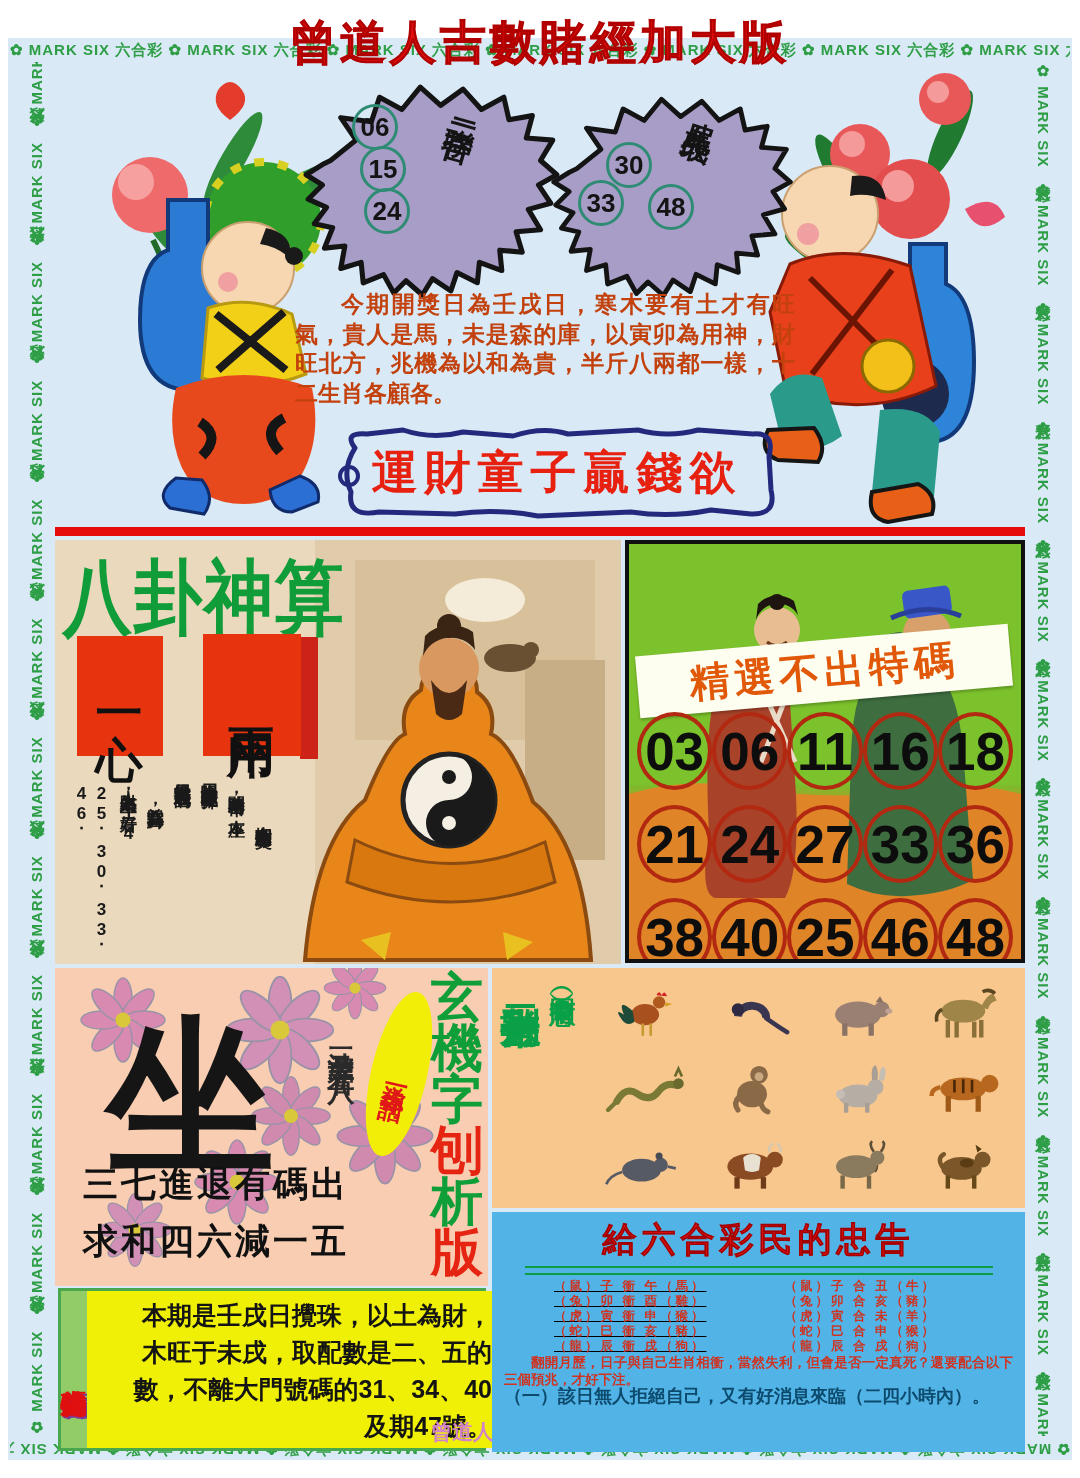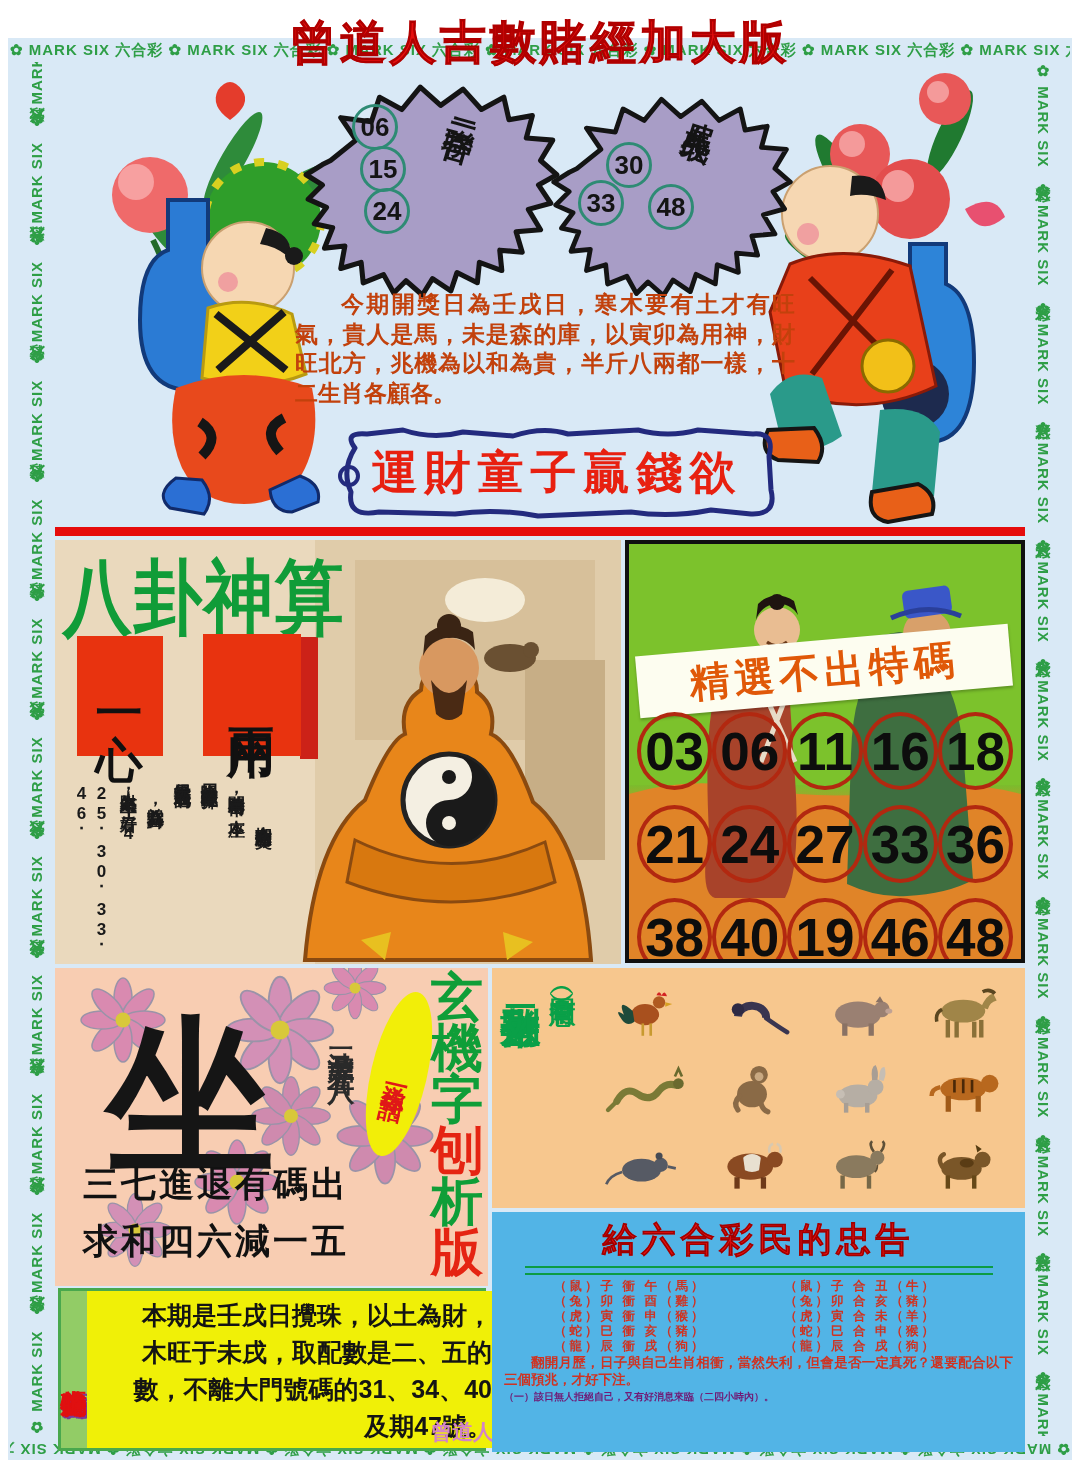--- a/index.html
+++ b/index.html
@@ -86,24 +86,24 @@
   .zcell{display:flex;align-items:center;justify-content:center;}
   
   #advice-box{left:492px;top:1212px;width:533px;height:240px;background:#52b4e6;overflow:hidden;}
   #advice-title{text-align:center;font-size:34px;color:#e81111;letter-spacing:5px;margin-top:5px;
                 -webkit-text-stroke:.5px #a00000;}
   #advice-underline{width:468px;height:5px;margin:3px auto 4px auto;
                     border-top:2px solid #0c9c44;border-bottom:2px solid #0c9c44;}
   .adv-small{font-size:13.5px;line-height:17px;color:#cf3322;padding:0 12px;text-align:justify;}
   .indent{text-indent:2em;}
   #advice-pairs{display:flex;margin-top:2px;}
-  #pairs-left{margin-left:62px;}
+  #pairs-left{margin-left:62px;text-decoration:underline;}
   #pairs-right{margin-left:78px;}
   .pair-line{font-size:12.5px;line-height:15px;color:#cf3322;letter-spacing:3px;white-space:nowrap;}
-  .adv-item{font-size:10px;line-height:17px;color:#701a75;padding:0 12px;white-space:nowrap;}
+  .adv-item{font-size:18px;line-height:17px;color:#0c4a6e;padding:0 12px;white-space:nowrap;}
 </style>
 </head>
 <body>
 
 <div id="page">
   <div class="abs" id="blue-area"></div>
 
   <div class="abs strip" id="strip-top">✿ MARK SIX 六合彩 ✿ MARK SIX 六合彩 ✿ MARK SIX 六合彩 ✿ MARK SIX 六合彩 ✿ MARK SIX 六合彩 ✿ MARK SIX 六合彩 ✿ MARK SIX 六合彩 ✿ MARK SIX 六合彩 ✿ MARK SIX 六合彩 ✿ MARK SIX 六合彩 </div>
   <div class="abs strip strip-v" id="strip-left">✿ MARK SIX 六合彩 ✿ MARK SIX 六合彩 ✿ MARK SIX 六合彩 ✿ MARK SIX 六合彩 ✿ MARK SIX 六合彩 ✿ MARK SIX 六合彩 ✿ MARK SIX 六合彩 ✿ MARK SIX 六合彩 ✿ MARK SIX 六合彩 ✿ MARK SIX 六合彩 ✿ MARK SIX 六合彩 ✿ MARK SIX 六合彩 </div>
   <div class="abs strip strip-v" id="strip-right">✿ MARK SIX 六合彩 ✿ MARK SIX 六合彩 ✿ MARK SIX 六合彩 ✿ MARK SIX 六合彩 ✿ MARK SIX 六合彩 ✿ MARK SIX 六合彩 ✿ MARK SIX 六合彩 ✿ MARK SIX 六合彩 ✿ MARK SIX 六合彩 ✿ MARK SIX 六合彩 ✿ MARK SIX 六合彩 ✿ MARK SIX 六合彩 </div>
@@ -253,21 +253,21 @@
         <div class="lucky-row">
           <span class="lucky-cell">21</span>
           <span class="lucky-cell">24</span>
           <span class="lucky-cell">27</span>
           <span class="lucky-cell">33</span>
           <span class="lucky-cell">36</span>
         </div>
         <div class="lucky-row">
           <span class="lucky-cell">38</span>
           <span class="lucky-cell">40</span>
-          <span class="lucky-cell">19</span>
+          <span class="lucky-cell">25</span>
           <span class="lucky-cell">46</span>
           <span class="lucky-cell">48</span>
         </div>
       </div>
   </div>
 
   <div class="abs" id="pink-panel">
     <svg class="abs" style="left:0;top:0;" width="433" height="318" viewBox="0 0 433 318">
       <g id="flowers">
           <g transform="translate(68,52) scale(1.5)">

